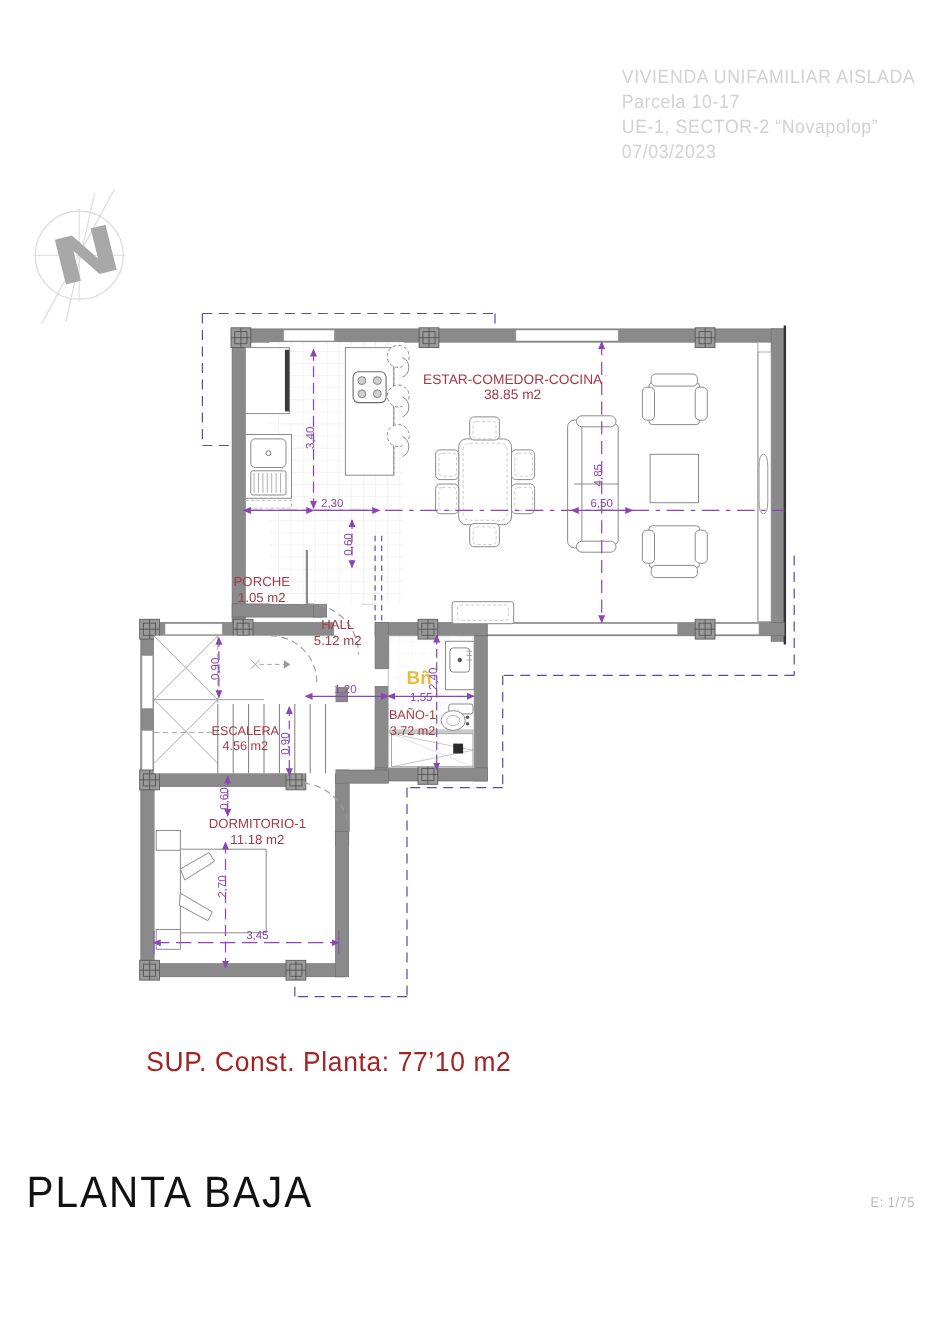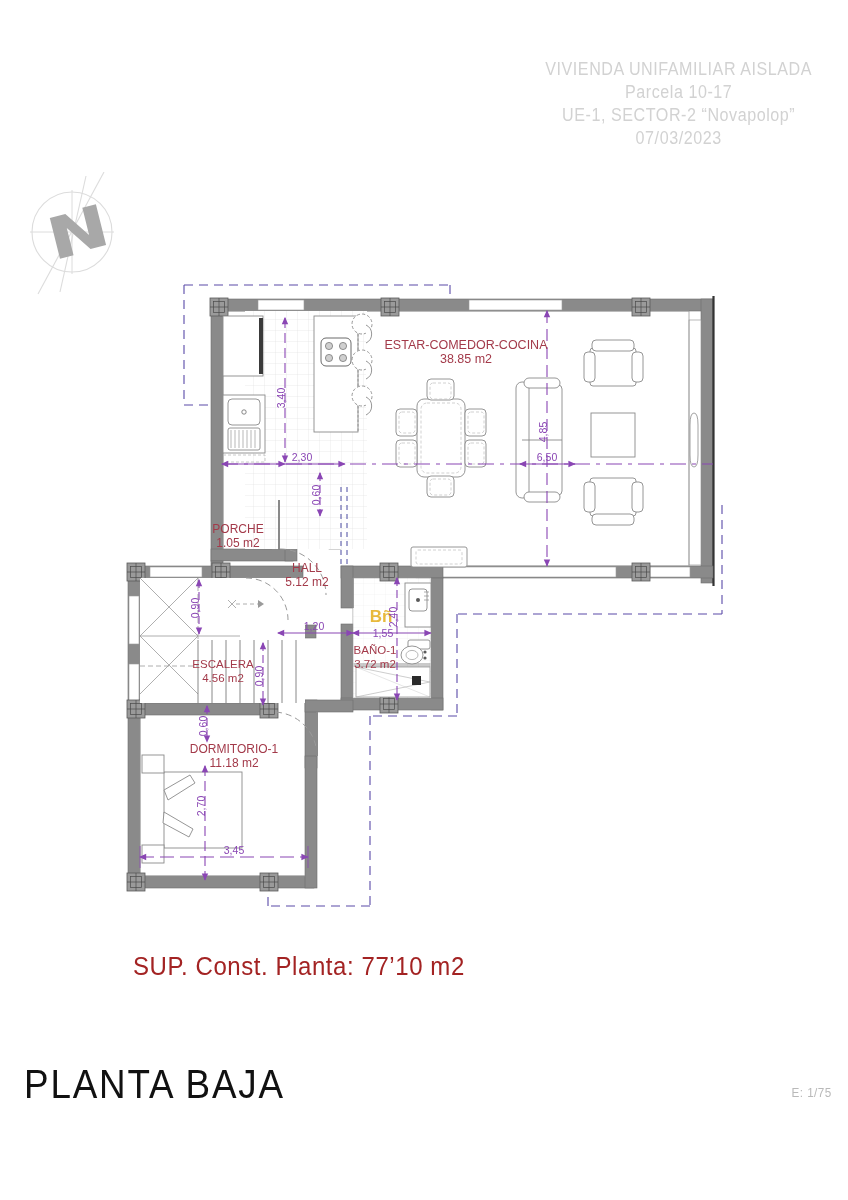--- a/index.html
+++ b/index.html
@@ -9,21 +9,21 @@
   }
   .pg{position:absolute;inset:0;}
 
   
   #title-block{position:absolute;left:26px;top:48px;}
   #project-title{
     font-family:"Liberation Sans","DejaVu Sans",sans-serif;
     font-size:73px;line-height:73px;font-weight:700;letter-spacing:1px;
     color:#f06be0;white-space:nowrap;transform:scaleX(1.06);transform-origin:left top;
   }
-  #doc-meta{position:absolute;right:36px;top:58px;text-align:center;}
+  #doc-meta{position:absolute;right:16px;top:58px;text-align:left;}
   #doc-meta div{
     font-family:"Liberation Sans","DejaVu Sans",sans-serif;
     font-size:17.5px;line-height:23px;color:#d2d2d2;letter-spacing:.6px;
     transform:scaleX(.92);transform-origin:right center;white-space:nowrap;
   }
 
   
   #north-arrow{position:absolute;left:8px;top:172px;width:130px;height:125px;}
 
   

